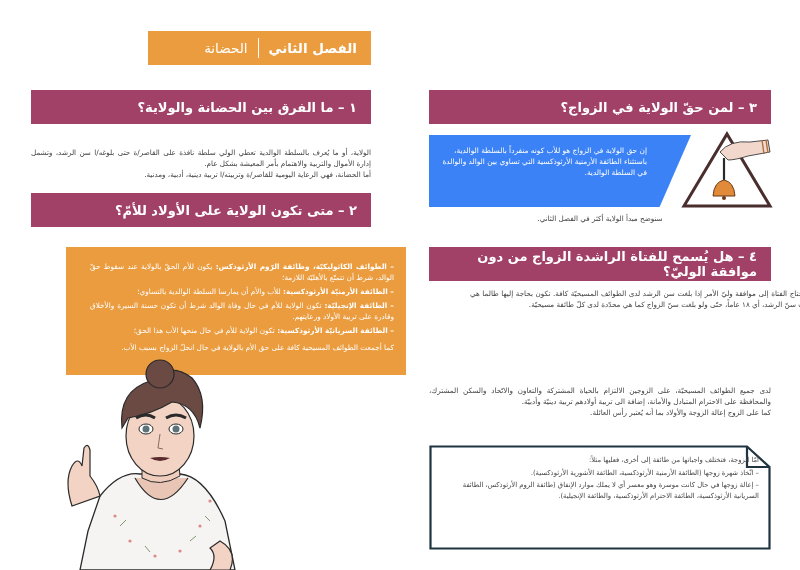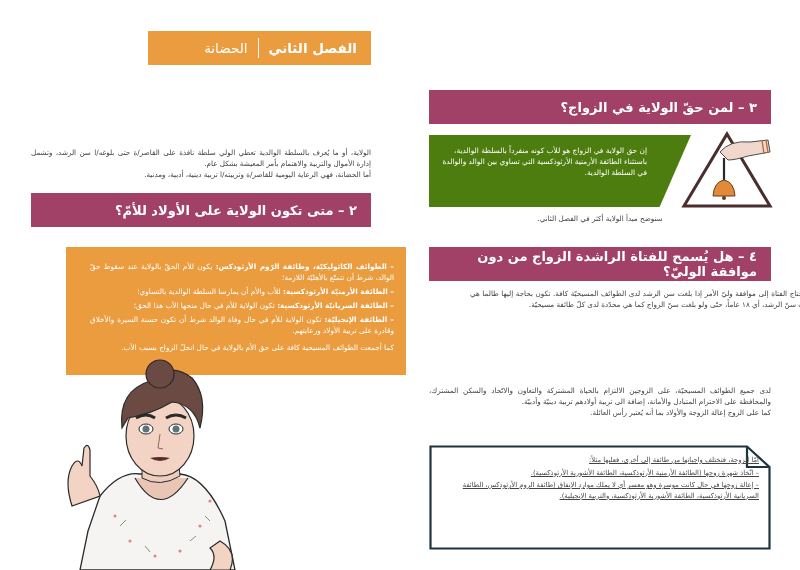--- a/index.html
+++ b/index.html
@@ -34,69 +34,71 @@
     padding:14px 12px 8px 24px; font-size:7.3px; line-height:11px;margin-left:35px;
   }
   .orange-box .li { margin-bottom:3px; text-align:justify; }
   .orange-box .bold { font-weight:bold; }
   .orange-box .closing { margin-top:6px; }
 
   .character { position:absolute; left:60px; top:356px; width:200px; height:214px; }
 
   .bell-callout {
     position:absolute; left:29px; top:135px; width:262px; height:72px;
-    background:#4d7c0f; color:#fff; direction:rtl;
+    background:#3b82f6; color:#fff; direction:rtl;
     clip-path:polygon(0 0, 100% 0, 88% 100%, 0 100%);
     padding:10px 44px 8px 8px; font-size:7.4px; line-height:11px;
     text-align:right;
   }
   .bell-icon { position:absolute; left:280px; top:130px; width:95px; height:80px; }
 
   .note-box {
     position:absolute; left:29px; top:445px; width:342px; height:105px;
     direction:rtl; font-size:6.8px; line-height:10.5px; color:#444;
     padding:10px 12px 8px 12px;
-    text-decoration:underline;
   }
   .note-box svg.frame { position:absolute; left:0; top:0; }
   .note-box .content { position:relative; }
   .note-box .li { margin-bottom:2px; }
 </style>
 </head>
 <body>
 
 <div class="page left-page">
 
   <div class="chapter-banner">
     <span>الفصل الثاني</span>
     <span class="sep"></span>
     <span class="sub">الحضانة</span>
   </div>
 
+  <div class="q-header" style="left:31px; top:90px; width:340px;">
+    <span>١ – ما الفرق بين الحضانة والولاية؟</span>
+  </div>
   <div class="body-text" style="left:31px; top:147px; width:340px;">
     <div>الولاية، أو ما يُعرف بالسلطة الوالدية تعطي الولي سلطة نافذة على القاصر/ة حتى بلوغه/ا سن الرشد، وتشمل إدارة الأموال والتربية والاهتمام بأمر المعيشة بشكل عام.</div>
     <div>أما الحضانة، فهي الرعاية اليومية للقاصر/ة وتربيته/ا تربية دينية، أدبية، ومدنية.</div>
   </div>
 
   <div class="q-header" style="left:31px; top:193px; width:340px;">
     <span>٢ – متى تكون الولاية على الأولاد للأمّ؟</span>
   </div>
 
   <div class="orange-box">
     <div class="li">
       <span class="bold">– الطوائف الكاثوليكيّة، وطائفة الرّوم الأرثوذكس:</span><span> يكون للأم الحقّ بالولاية عند سقوط حقّ الوالد، شرط أن تتمتّع بالأهليّة اللازمة؛</span>
     </div>
     <div class="li">
       <span class="bold">– الطائفة الأرمنيّة الأرثوذكسية:</span><span> للأب والأم أن يمارسا السلطة الوالدية بالتساوي؛</span>
     </div>
     <div class="li">
-      <span class="bold">– الطائفة السريانيّة الأرثوذكسية:</span><span> تكون الولاية للأم في حال منحها الأب هذا الحق؛</span>
+      <span class="bold">– الطائفة الإنجيليّة:</span><span> تكون الولاية للأم في حال وفاة الوالد شرط أن تكون حسنة السيرة والأخلاق وقادرة على تربية الأولاد ورعايتهم.</span>
     </div>
     <div class="li">
-      <span class="bold">– الطائفة الإنجيليّة:</span><span> تكون الولاية للأم في حال وفاة الوالد شرط أن تكون حسنة السيرة والأخلاق وقادرة على تربية الأولاد ورعايتهم.</span>
+      <span class="bold">– الطائفة السريانيّة الأرثوذكسية:</span><span> تكون الولاية للأم في حال منحها الأب هذا الحق؛</span>
     </div>
     <div class="closing">كما أجمعت الطوائف المسيحية كافة على حق الأم بالولاية في حال انحلّ الزواج بسبب الأب.</div>
   </div>
 
   <svg class="character" viewBox="0 0 200 214" xmlns="http://www.w3.org/2000/svg">
 
     <path d="M40 140 Q60 115 80 118 L120 118 Q145 120 165 165 L175 214 L20 214 L28 175 Z" fill="#f6f4f2" stroke="#2a2a2a" stroke-width="1.3"></path>
     <path d="M75 122 Q100 165 128 122" fill="#e9c5b5" stroke="#2a2a2a" stroke-width="1.2"></path>
 
     <circle cx="55" cy="160" r="1.6" fill="#d98a86"></circle>
@@ -170,16 +172,16 @@
   </div>
 
   <div class="note-box">
     <svg class="frame" width="342" height="105" viewBox="0 0 342 105">
       <path d="M1.5 1.5 L318 1.5 L340.5 22 L340.5 103.5 L1.5 103.5 Z" fill="#ffffff" stroke="#1f3440" stroke-width="2.2"></path>
       <path d="M318 1.5 L318 22 L340.5 22" fill="none" stroke="#1f3440" stroke-width="2.2"></path>
     </svg>
     <div class="content">
       <div class="li">أمّا الزوجة، فتختلف واجباتها من طائفة إلى أخرى، فعليها مثلاً:</div>
       <div class="li">– اتّخاذ شهرة زوجها (الطائفة الأرمنية الأرثوذكسية، الطائفة الأشورية الأرثوذكسية).</div>
-      <div class="li">– إعالة زوجها في حال كانت موسرة وهو معسر أي لا يملك موارد الإنفاق (طائفة الروم الأرثوذكس، الطائفة السريانية الأرثوذكسية، الطائفة الأشورية الأرثوذكسية، والتربية الإنجيلية).</div>
+      <div class="li">– إعالة زوجها في حال كانت موسرة وهو معسر أي لا يملك موارد الإنفاق (طائفة الروم الأرثوذكس، الطائفة السريانية الأرثوذكسية، الطائفة الاحترام الأرثوذكسية، والطائفة الإنجيلية).</div>
     </div>
   </div>
 </div>
 
 </body></html>

